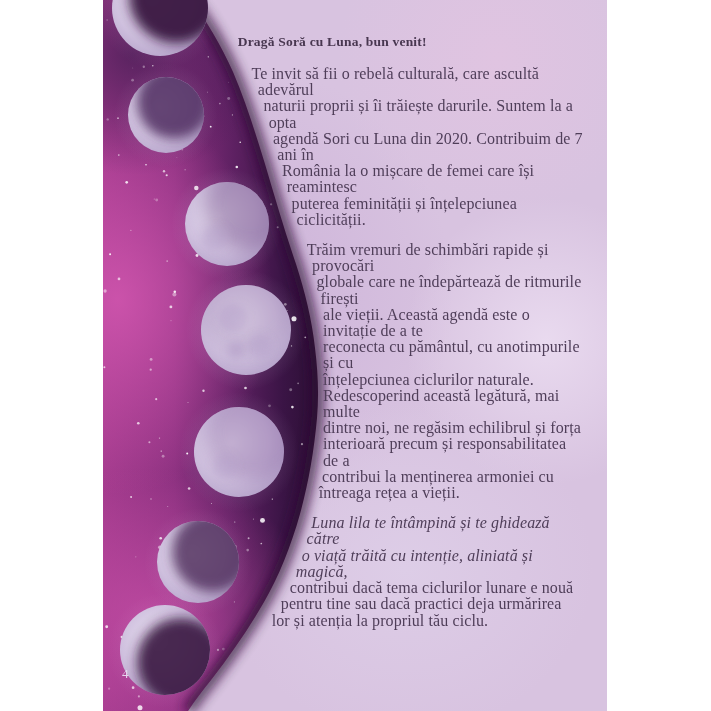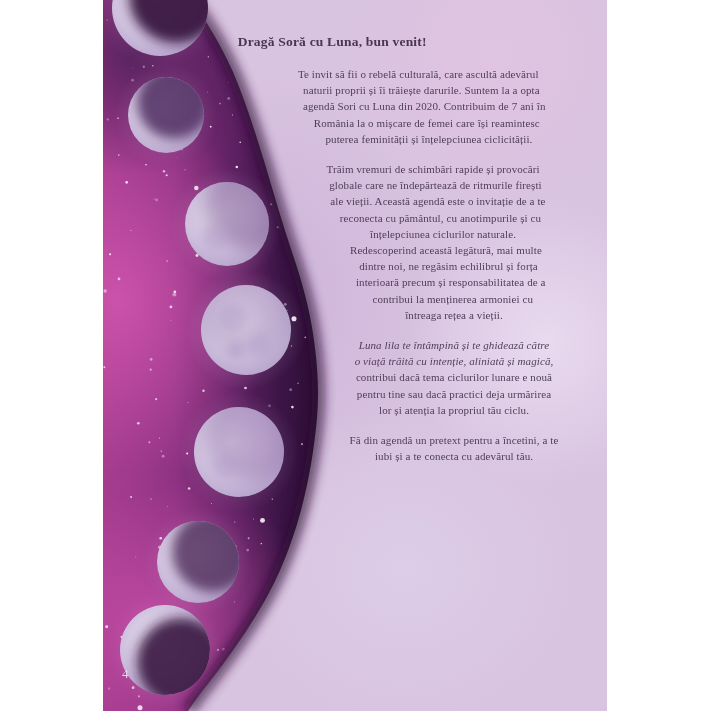--- a/index.html
+++ b/index.html
@@ -25,22 +25,22 @@
     float:left;width:220px;height:711px;
     shape-outside:polygon(0px 0px,88px 0px,110px 30px,128px 64px,142px 98px,153px 130px,162px 164px,173px 202px,184px 238px,196px 272px,205px 305px,211px 338px,214px 368px,215px 395px,213px 425px,209px 458px,203px 488px,196px 515px,187px 545px,176px 575px,162px 600px,147px 626px,128px 654px,108px 680px,85px 711px,0px 711px);
     shape-margin:12px;
   }
   h1.greeting{
     padding-top:33px;margin:0 0 15px 0;
     font-size:13.5px;font-weight:bold;letter-spacing:.2px;color:#483750;
     line-height:18px;
   }
   p.para{
-    margin:0 0 14px 0;font-size:11px;line-height:16.2px;letter-spacing:.1px;
-    white-space:pre-line;text-align:center;
+    margin:0 0 14px 0;font-size:16px;line-height:16.2px;letter-spacing:.1px;
+    white-space:pre-line;text-align:left;
   }
   .italic{font-style:italic;}
   .blk{display:block;}
   strong{font-weight:bold;color:#483750;}
   .page-number{
     position:absolute;left:19px;top:666px;z-index:3;
     font-size:13px;color:#e9dbf1;opacity:.95;
   }
 </style>
 </head>
@@ -353,20 +353,18 @@
 interioară precum și responsabilitatea de a
 contribui la menținerea armoniei cu
 întreaga rețea a vieții.</p>
 
 
     <p class="para"><span class="italic blk">Luna lila te întâmpină și te ghidează către
 o viață trăită cu intenție, aliniată și magică,</span><span class="blk">contribui dacă tema ciclurilor lunare e nouă
 pentru tine sau dacă practici deja urmărirea
 lor și atenția la propriul tău ciclu.</span></p>
 
-    <p class="para">Fă din agendă un pretext pentru a încetini, a te
-iubi și a te conecta cu adevărul tău.</p>
 
 
   </div>
 
   <div class="page-number">4</div>
 </div>
 
 </body></html>

